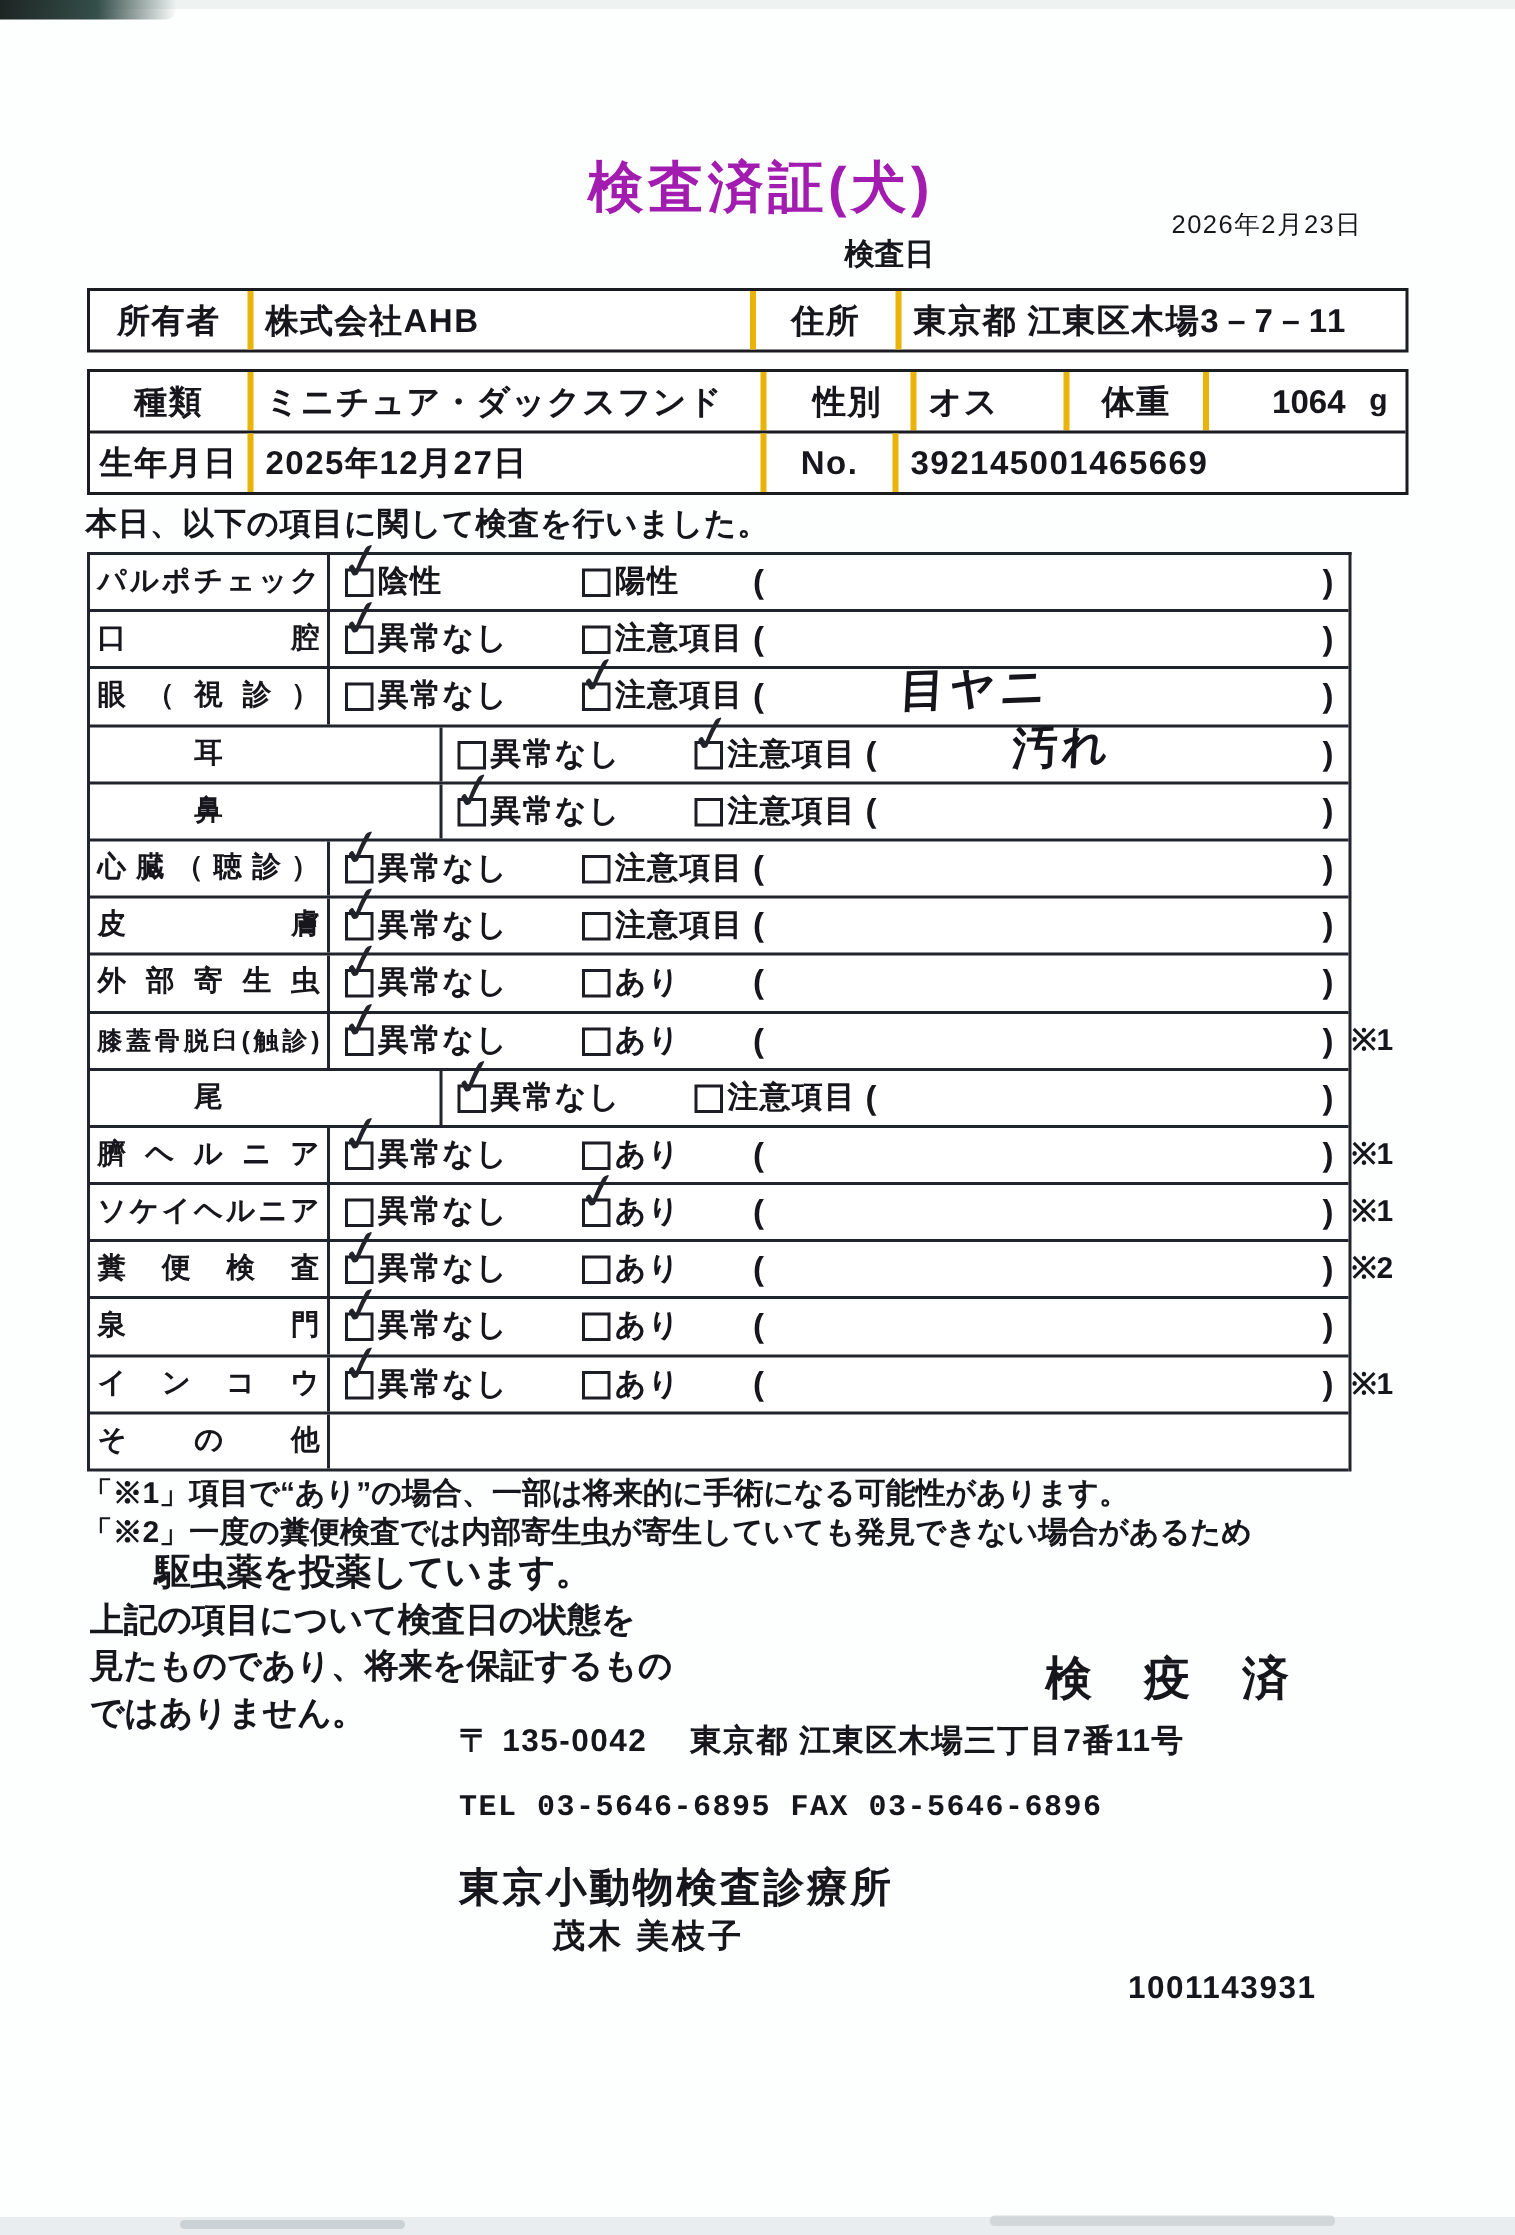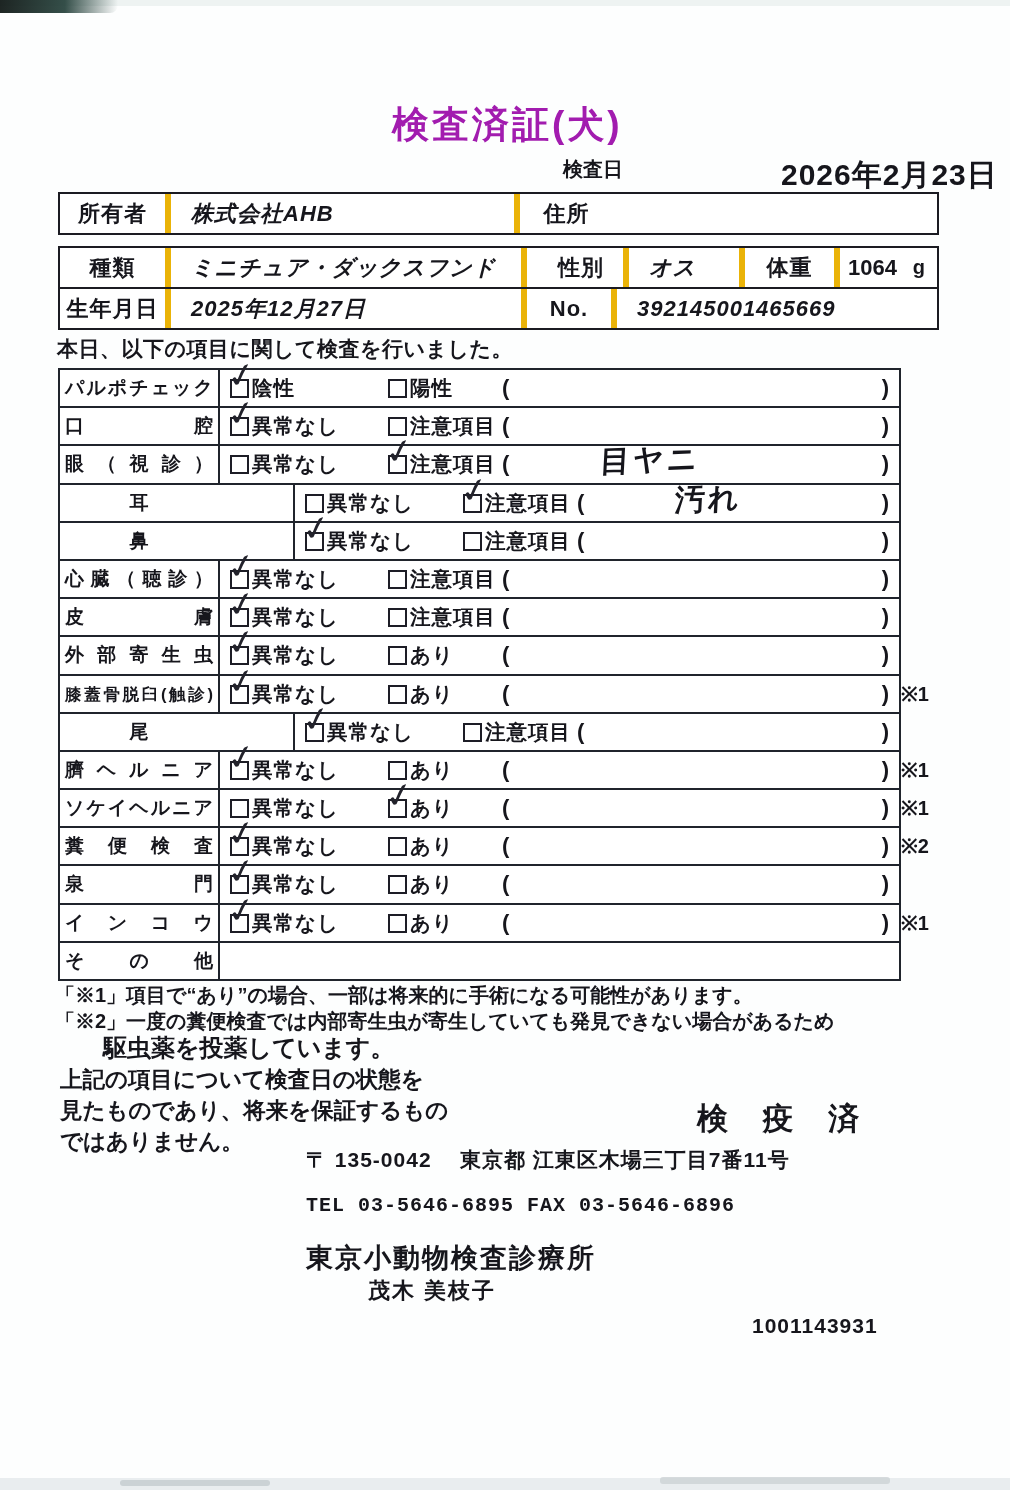--- a/index.html
+++ b/index.html
@@ -16,30 +16,30 @@
   .corner-mark{left:0;top:0;width:118px;height:13px;
     background:linear-gradient(90deg,#0b1311 0%,#24403a 55%,rgba(36,64,58,0) 100%);
     border-radius:0 0 8px 0;opacity:.92;}
   .bottom-strip{left:0;top:1478px;width:1010px;height:12px;background:#e9edef;}
   .smudge1{left:120px;top:1480px;width:150px;height:6px;background:#c3cace;border-radius:3px;opacity:.8;}
   .smudge2{left:660px;top:1477px;width:230px;height:7px;background:#ccd2d5;border-radius:3px;opacity:.8;}
 
   
   .doc-title{left:392px;top:100px;font-size:37px;font-weight:700;letter-spacing:3px;color:#a21caf;}
   .insp-label{left:563px;top:156px;font-size:20px;font-weight:700;}
-  .insp-date{left:781px;top:155px;font-size:30px;font-weight:700;letter-spacing:1px;}
+  .insp-date{left:781px;top:138px;font-size:17px;font-weight:400;letter-spacing:1px;}
 
   
   .tbl{border:2px solid #1b1b22;display:flex;flex-direction:column;background:#fff;}
   .trow{display:flex;height:39px;line-height:39px;font-size:22px;font-weight:600;}
   .trow + .trow{border-top:2px solid #1b1b22;}
-  .tcell{border-right:6px solid #eab308;white-space:nowrap;overflow:hidden;}
+  .tcell{border-right:4px solid #eab308;white-space:nowrap;overflow:hidden;}
   .tcell:last-child{border-right:none;}
   .lab{text-align:center;letter-spacing:1px;}
-  .val{padding-left:20px;letter-spacing:1px;font-style:italic;}
+  .val{padding-left:8px;letter-spacing:1px;}
   .w-owner{width:105px;} .w-ownerv{width:323px;} .w-addr{width:93px;} .w-addrv{flex:1;}
   .w-kind{width:105px;} .w-kindv{width:330px;} .w-sex{width:84px;padding-left:12px;} .w-sexv{width:90px;}
   .w-wt{width:89px;} .w-wtv{flex:1;position:relative;}
   .w-no{width:84px;} .w-nov{flex:1;}
   .wt-num{position:absolute;right:40px;}
   .wt-unit{position:absolute;right:12px;font-size:20px;}
   #tableA{left:58px;top:192px;width:877px;}
   #tableB{left:58px;top:246px;width:877px;}
 
   .intro{left:57px;top:335px;font-size:21px;font-weight:700;letter-spacing:0.5px;}
@@ -91,20 +91,21 @@
 
 <div class="abs doc-title">検査済証(犬)</div>
 <div class="abs insp-label">検査日</div>
 <div class="abs insp-date">2026年2月23日</div>
 
 <div id="tableA" class="abs tbl">
   <div class="trow">
     <div class="tcell lab w-owner">所有者</div>
     <div class="tcell val w-ownerv">株式会社AHB</div>
     <div class="tcell lab w-addr">住所</div>
+    <div class="tcell val w-addrv">東京都 江東区木場3－7－11</div>
   </div>
 </div>
 
 <div id="tableB" class="abs tbl">
   <div class="trow">
     <div class="tcell lab w-kind">種類</div>
     <div class="tcell val w-kindv">ミニチュア・ダックスフンド</div>
     <div class="tcell lab w-sex">性別</div>
     <div class="tcell val w-sexv">オス</div>
     <div class="tcell lab w-wt">体重</div>

